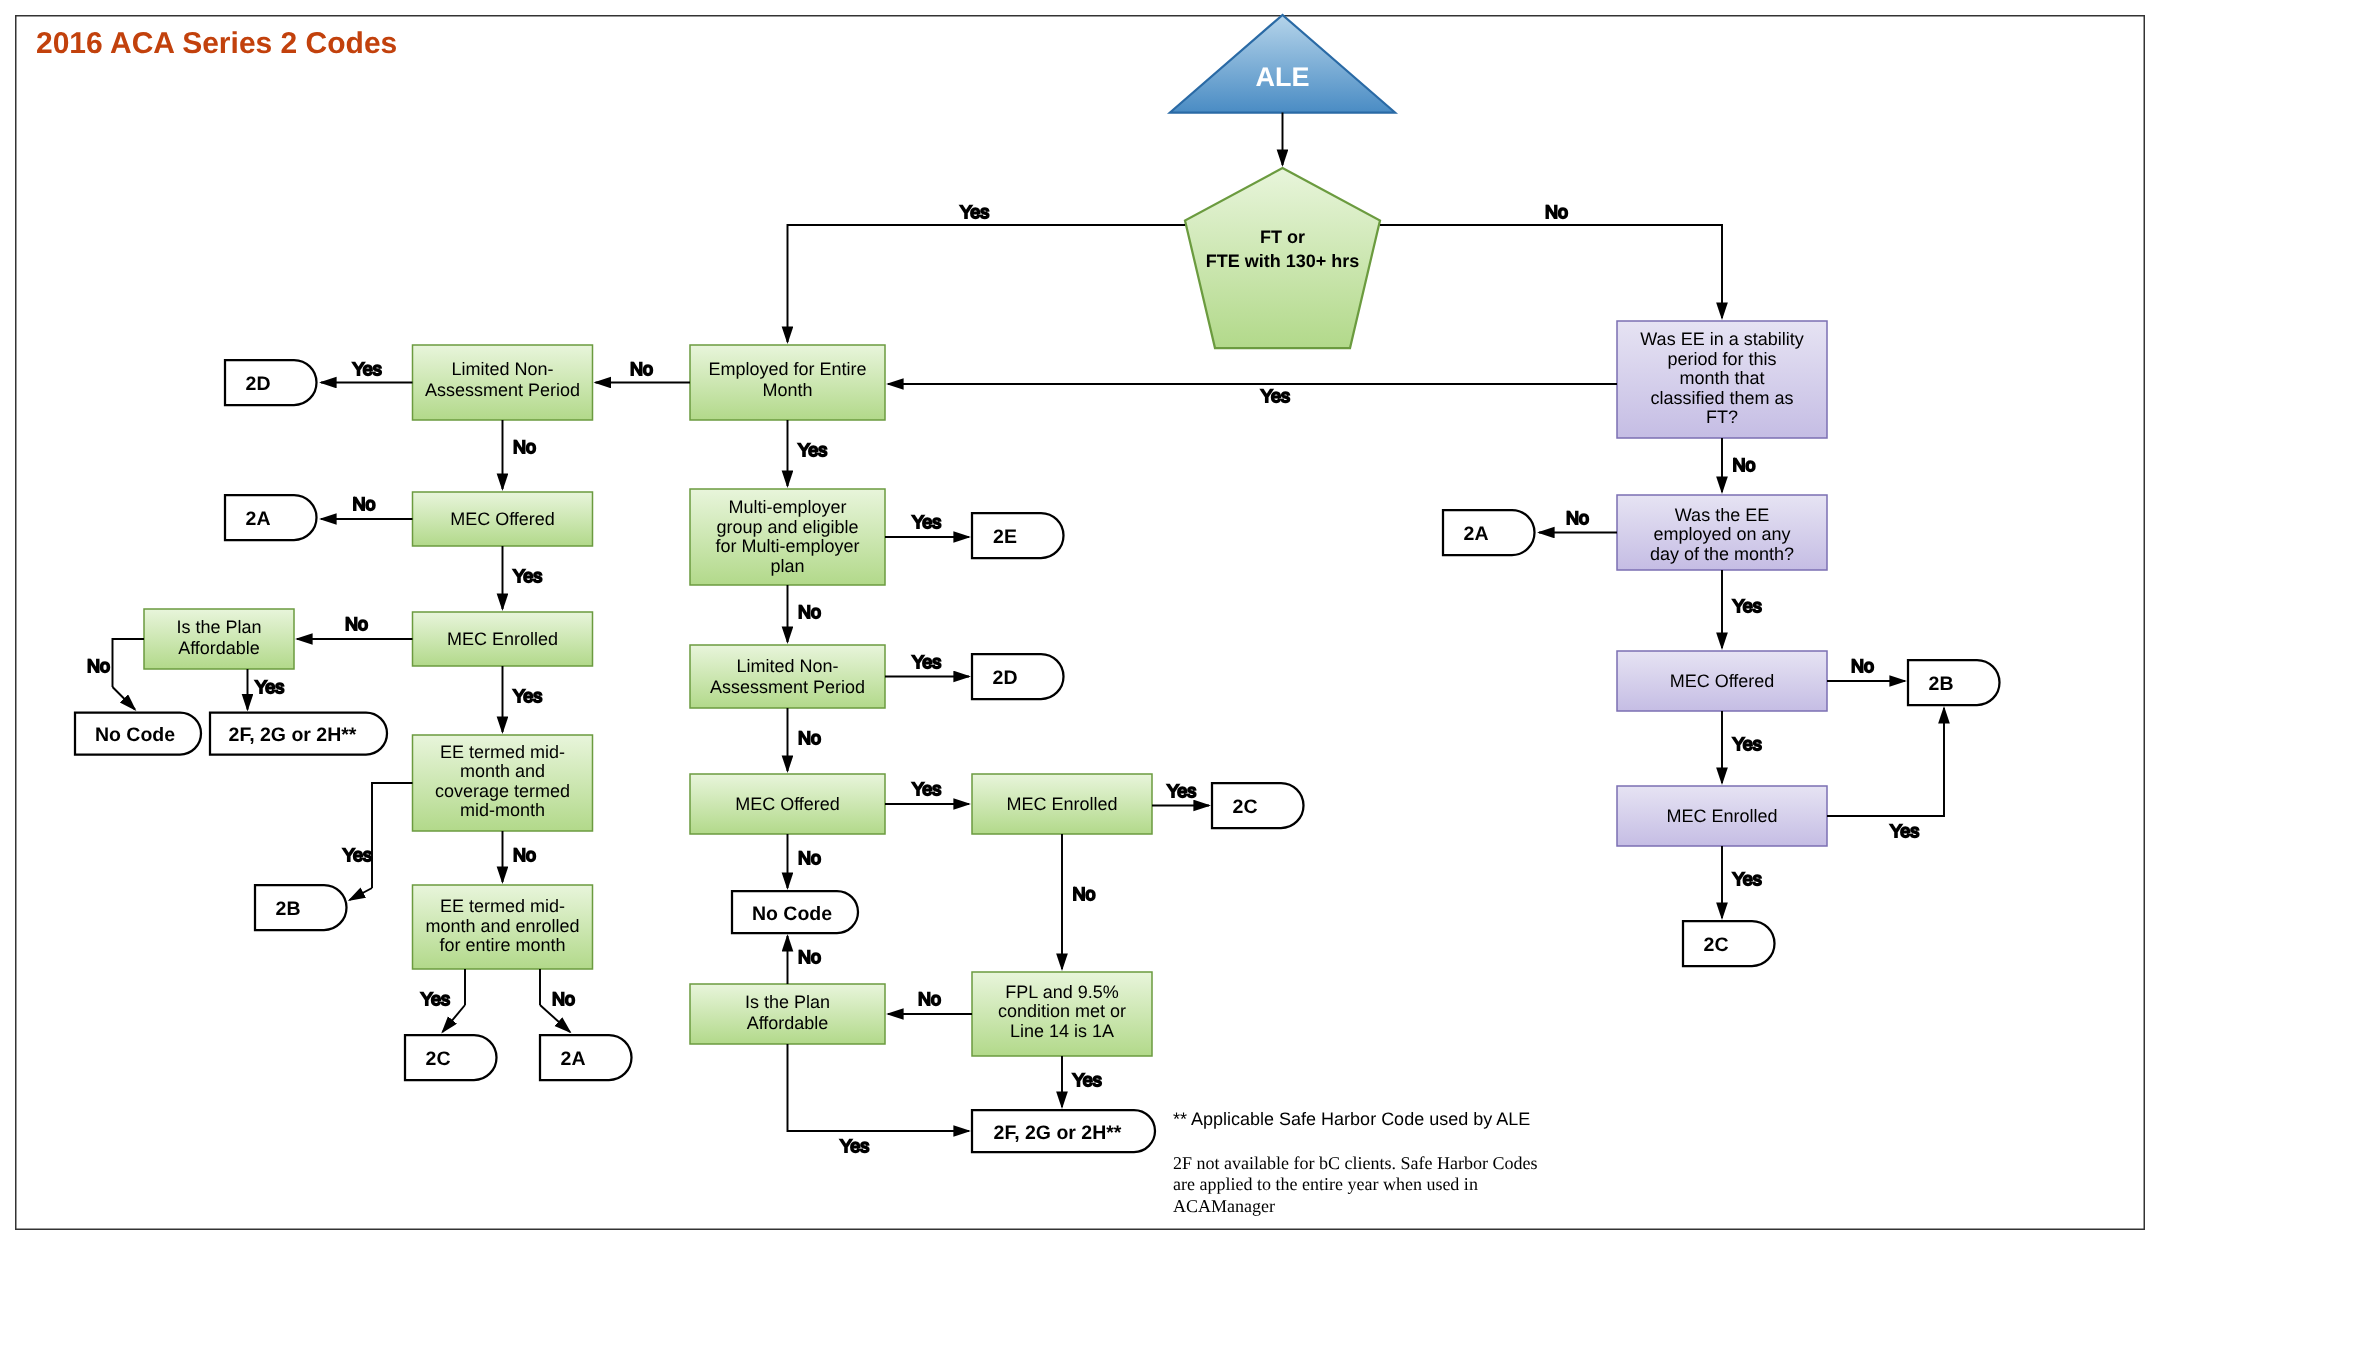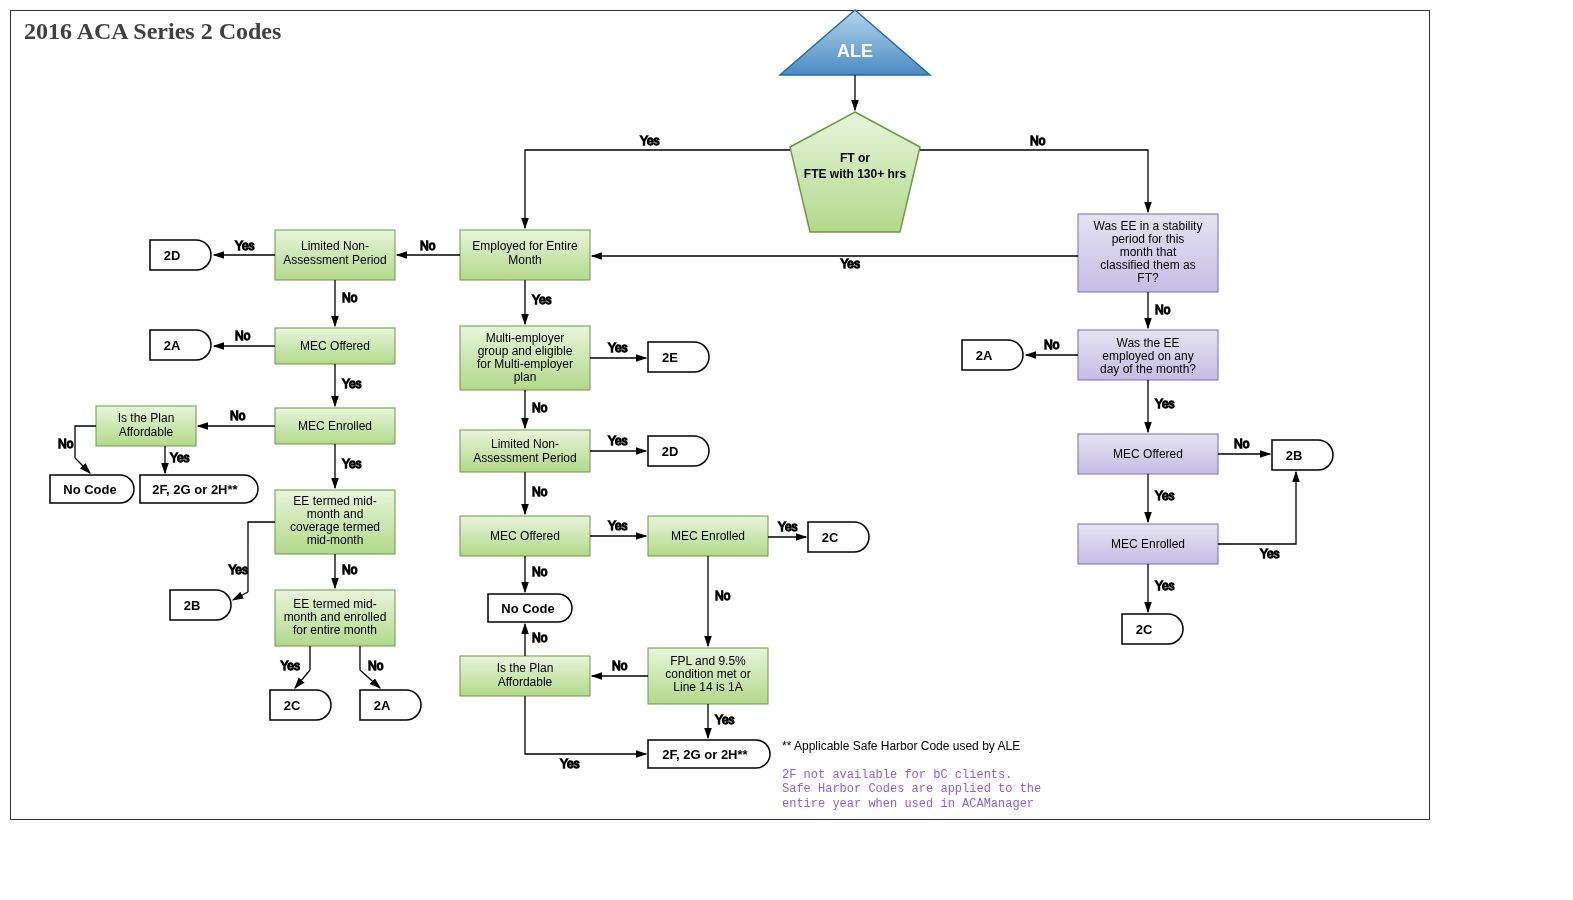--- a/index.html
+++ b/index.html
@@ -20,24 +20,23 @@
     top: 10px;
     width: 1420px;
     height: 810px;
     border: 1px solid #333;
     box-sizing: border-box;
   }
   .title {
     position: absolute;
     left: 24px;
     top: 18px;
-    font-size: 24px;
+    font-size: 20px;
     font-weight: bold;
-    color: #404040;
-    font-family: Liberation Serif, serif;
+    color: #c2410c;
   }
   svg {
     position: absolute;
     left: 0;
     top: 0;
   }
   .box-text {
     font-size: 12px;
     fill: #000;
   }
@@ -387,16 +386,16 @@
 
       <path d="M1218,544 H1296 V472" marker-end="url(#arrow)"></path>
       <text x="1260" y="558" class="edge-text">Yes</text>
 
       <line x1="1148" y1="564" x2="1148" y2="612" marker-end="url(#arrow)"></line>
       <text x="1155" y="590" class="edge-text">Yes</text>
     </g>
 
     <text x="782" y="750" class="footnote-text">** Applicable Safe Harbor Code used by ALE</text>
     <foreignObject x="782" y="768" width="260" height="60">
-      <div xmlns="http://www.w3.org/1999/xhtml" style="font-family:Liberation Mono, monospace;font-size:12px;color:#8b5cf6;line-height:1.2">2F not available for bC clients. Safe Harbor Codes are applied to the entire year when used in ACAManager</div>
+      <div xmlns="http://www.w3.org/1999/xhtml" style="font-family:Liberation Serif, serif;font-size:12px;color:#000000;line-height:1.2">2F not available for bC clients. Safe Harbor Codes are applied to the entire year when used in ACAManager</div>
     </foreignObject>
   </svg>
 </div>
 
 </body></html>

